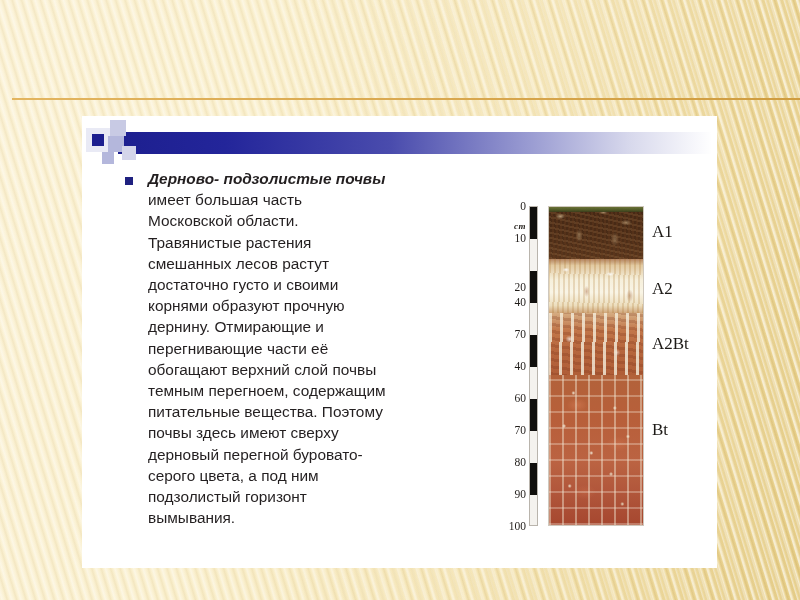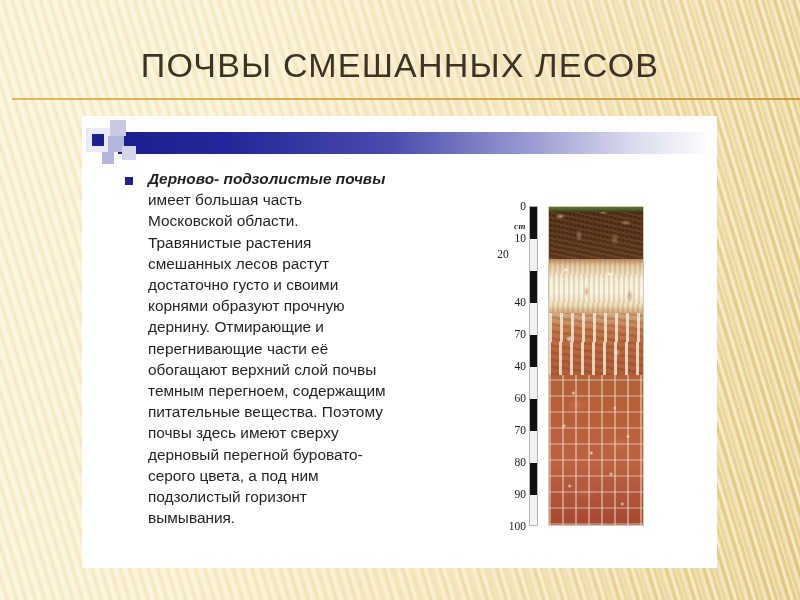--- a/index.html
+++ b/index.html
@@ -326,23 +326,20 @@
     color: #1d1a17;
     transform: translateY(-50%);
     white-space: nowrap;
   }
 </style>
 </head>
 <body>
 
 <div id="slide">
 
-  <div id="title-block">
-    <h1 id="page-title">ПОЧВЫ СМЕШАННЫХ ЛЕСОВ</h1>
-  </div>
   <div id="title-rule"></div>
 
   <div id="content-panel">
 
     <div id="deco-bar"></div>
     <span class="deco-sq" id="deco-sq-a"></span>
     <span class="deco-sq" id="deco-sq-c"></span>
     <span class="deco-sq" id="deco-sq-d"></span>
     <span class="deco-sq" id="deco-sq-e"></span>
     <span class="deco-sq" id="deco-sq-f"></span>
@@ -355,21 +352,21 @@
       </div>
     </div>
 
     <div id="soil-figure">
 
       <div id="ruler-caption">cm</div>
 
       <div id="ruler-numbers">
           <div class="ruler-num" style="top: 0px;">0</div>
           <div class="ruler-num" style="top: 32px; text-align: right;">10</div>
-          <div class="ruler-num" style="top: 48px; text-align: center;">20</div>
+          <div class="ruler-num" style="top: 81px;">20</div>
           <div class="ruler-num" style="top: 96px;">40</div>
           <div class="ruler-num" style="top: 128px;">70</div>
           <div class="ruler-num" style="top: 160px;">40</div>
           <div class="ruler-num" style="top: 192px;">60</div>
           <div class="ruler-num" style="top: 224px;">70</div>
           <div class="ruler-num" style="top: 256px;">80</div>
           <div class="ruler-num" style="top: 288px;">90</div>
           <div class="ruler-num" style="top: 320px;">100</div>
         </div>
 
@@ -382,16 +379,22 @@
         </div>
 
       <div id="soil-photo">
         <div class="hz" id="hz-a1"></div>
         <div class="hz" id="hz-litter"></div>
         <div class="hz" id="hz-a2"></div>
         <div class="hz" id="hz-a2bt"></div>
         <div class="hz" id="hz-bt"></div>
       </div>
 
+      <div id="horizon-labels">
+          <div class="hz-label" style="top: 25.6px;">A1</div>
+          <div class="hz-label" style="top: 83.2px;">A2</div>
+          <div class="hz-label" style="top: 137.6px;">A2Bt</div>
+          <div class="hz-label" style="top: 224px;">Bt</div>
+        </div>
     </div>
 
   </div>
 </div>
 
 </body></html>

